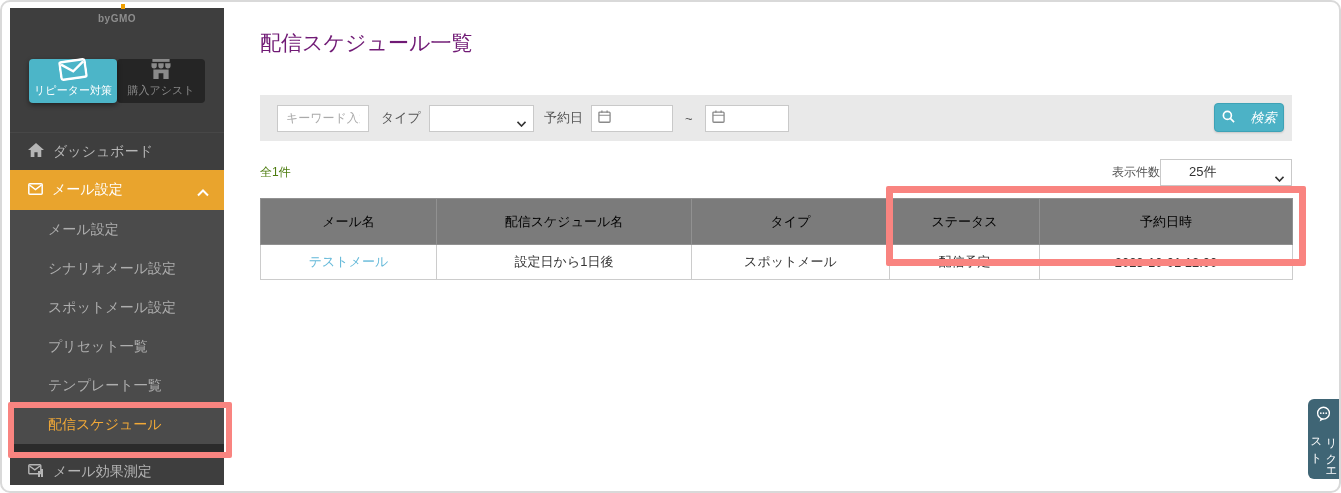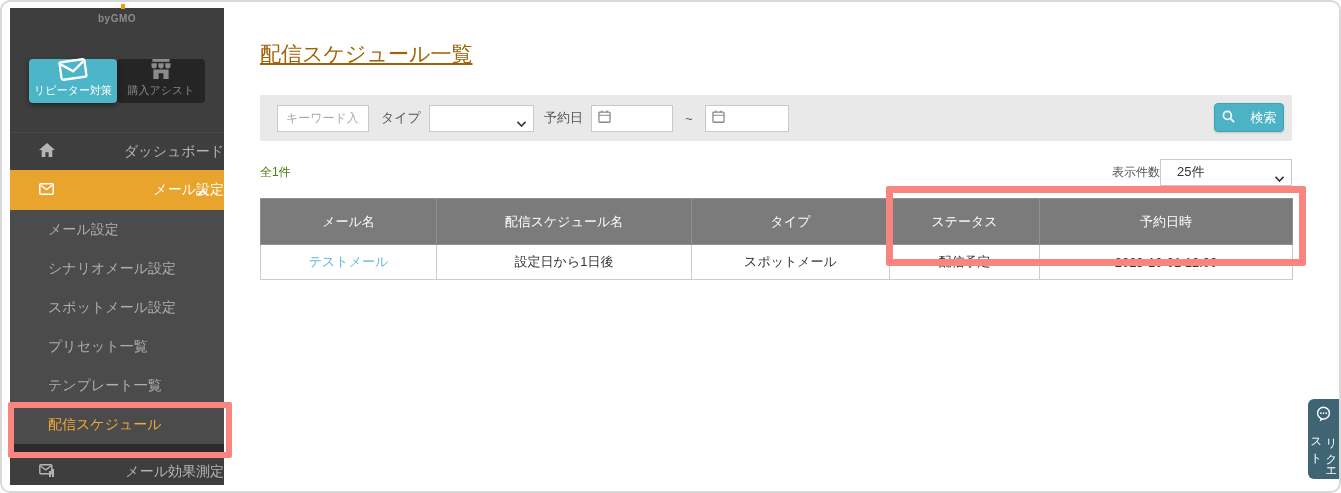--- a/index.html
+++ b/index.html
@@ -22,38 +22,38 @@
     width:88px; height:44px; display:flex; flex-direction:column;
     align-items:center; gap:3px;
     font-size:11px; cursor:pointer; border-radius:4px;
     background:#252525; color:#8a8a8a;
   }
   .side-tab.active { background:#4cb5c8; color:#fff; box-shadow:0 2px 5px rgba(0,0,0,0.45); z-index:2; }
   .side-tab svg { display:block; }
   .menu { position:absolute; top:124px; left:0; right:0; }
   .menu-item {
     height:38px; display:flex; align-items:center; gap:9px;
-    padding-left:29px; font-size:14px; color:#b5b5b5; cursor:pointer;
-    position:relative; border-top:1px solid #474747;justify-content:space-between;
+    padding-left:18px; font-size:14px; color:#b5b5b5; cursor:pointer;
+    position:relative; border-top:1px solid #474747;
   }
   .menu-item.orange { height:40px; background:#e9a42d; color:#fff; border-top:none; }
   .menu-item .chev-up { position:absolute; right:15px; top:14px; }
   .submenu { background:#4b4b4b; }
   .submenu-item {
     height:39px; display:flex; align-items:center; padding-left:38px;
     font-size:14px; color:#aeaeae; cursor:pointer;
   }
   .submenu-item.current { color:#f2a937; }
   .side-divider { height:8px; background:#2b2b2b; }
   
   .annotation-box { position:absolute; border:6px solid #f98480; border-radius:2px; pointer-events:none; z-index:30; }
   .sidebar-annotation { left:6px; top:400px; width:224px; height:56px; }
   .table-annotation { left:884px; top:184px; width:420px; height:80px; border-width:7px; }
   
-  .page-title { position:absolute; left:258px; top:38px; font-size:21px; font-weight:normal; color:#a16207;text-decoration:underline; }
+  .page-title { position:absolute; left:258px; top:27px; font-size:21px; font-weight:normal; color:#701a75; }
   .filter-bar {
     position:absolute; left:258px; top:93px; width:1032px; height:46px;
     background:#e9e9e9; display:flex; align-items:center; padding-left:17px;
   }
   .filter-bar label { font-size:13px; color:#555; }
   .text-input {
     width:92px; height:27px; border:1px solid #c9c9c9; background:#fff;
     font-size:12px; padding:0 8px; color:#333; font-family:inherit;
   }
   .text-input::placeholder { color:#aaa; }
@@ -66,36 +66,36 @@
   .date-field {
     width:82px; height:27px; background:#fff; border:1px solid #c9c9c9;
     display:flex; align-items:center; padding-left:6px; cursor:pointer;
   }
   .tilde { font-size:13px; color:#555; margin:0 12px; }
   .ml12 { margin-left:12px; } .ml10 { margin-left:10px; } .ml8 { margin-left:8px; }
   .search-btn {
     position:absolute; right:8px; top:8px; width:70px; height:29px;
     background:#4cb2c6; border:1px solid #3da2b6; border-radius:4px;
     color:#fff; font-size:13px; display:flex; align-items:center; justify-content:center;
-    gap:16px; cursor:pointer; font-family:inherit; box-shadow:0 1px 2px rgba(0,0,0,0.15);
+    gap:16px; cursor:pointer; font-family:inherit; box-shadow:0 1px 2px rgba(0,0,0,0.15);font-style:italic;
   }
   .count-row {
     position:absolute; left:258px; top:155px; width:1032px; height:30px;
     display:flex; justify-content:space-between; align-items:center;
   }
   .total-count { font-size:12px; color:#4d7c0f; }
   .display-count { display:flex; align-items:center; gap:0; font-size:12px; color:#555; }
-  .display-select { width:132px; padding-left:16px; font-size:13px; }
+  .display-select { width:132px; padding-left:28px; font-size:13px; }
   
   .sched-table {
     position:absolute; left:258px; top:196px; width:1032px;
     border-collapse:collapse; table-layout:fixed; font-size:13px;
   }
   .sched-table th {
-    background:#7b7b7b; color:#ffffff; font-weight:normal; height:46px;
+    background:#7b7b7b; color:#000000; font-weight:normal; height:46px;
     border:1px solid #919191; text-align:center;
   }
   .sched-table td {
     background:#fff; color:#333; height:35px; border:1px solid #ccc; text-align:center;
   }
   .mail-link { color:#64b9d9; cursor:pointer; }
   
   .request-tab {
     position:absolute; right:0; top:397px; width:31px; height:80px;
     background:#3f6575; border-radius:6px 0 0 6px; color:#fff;

